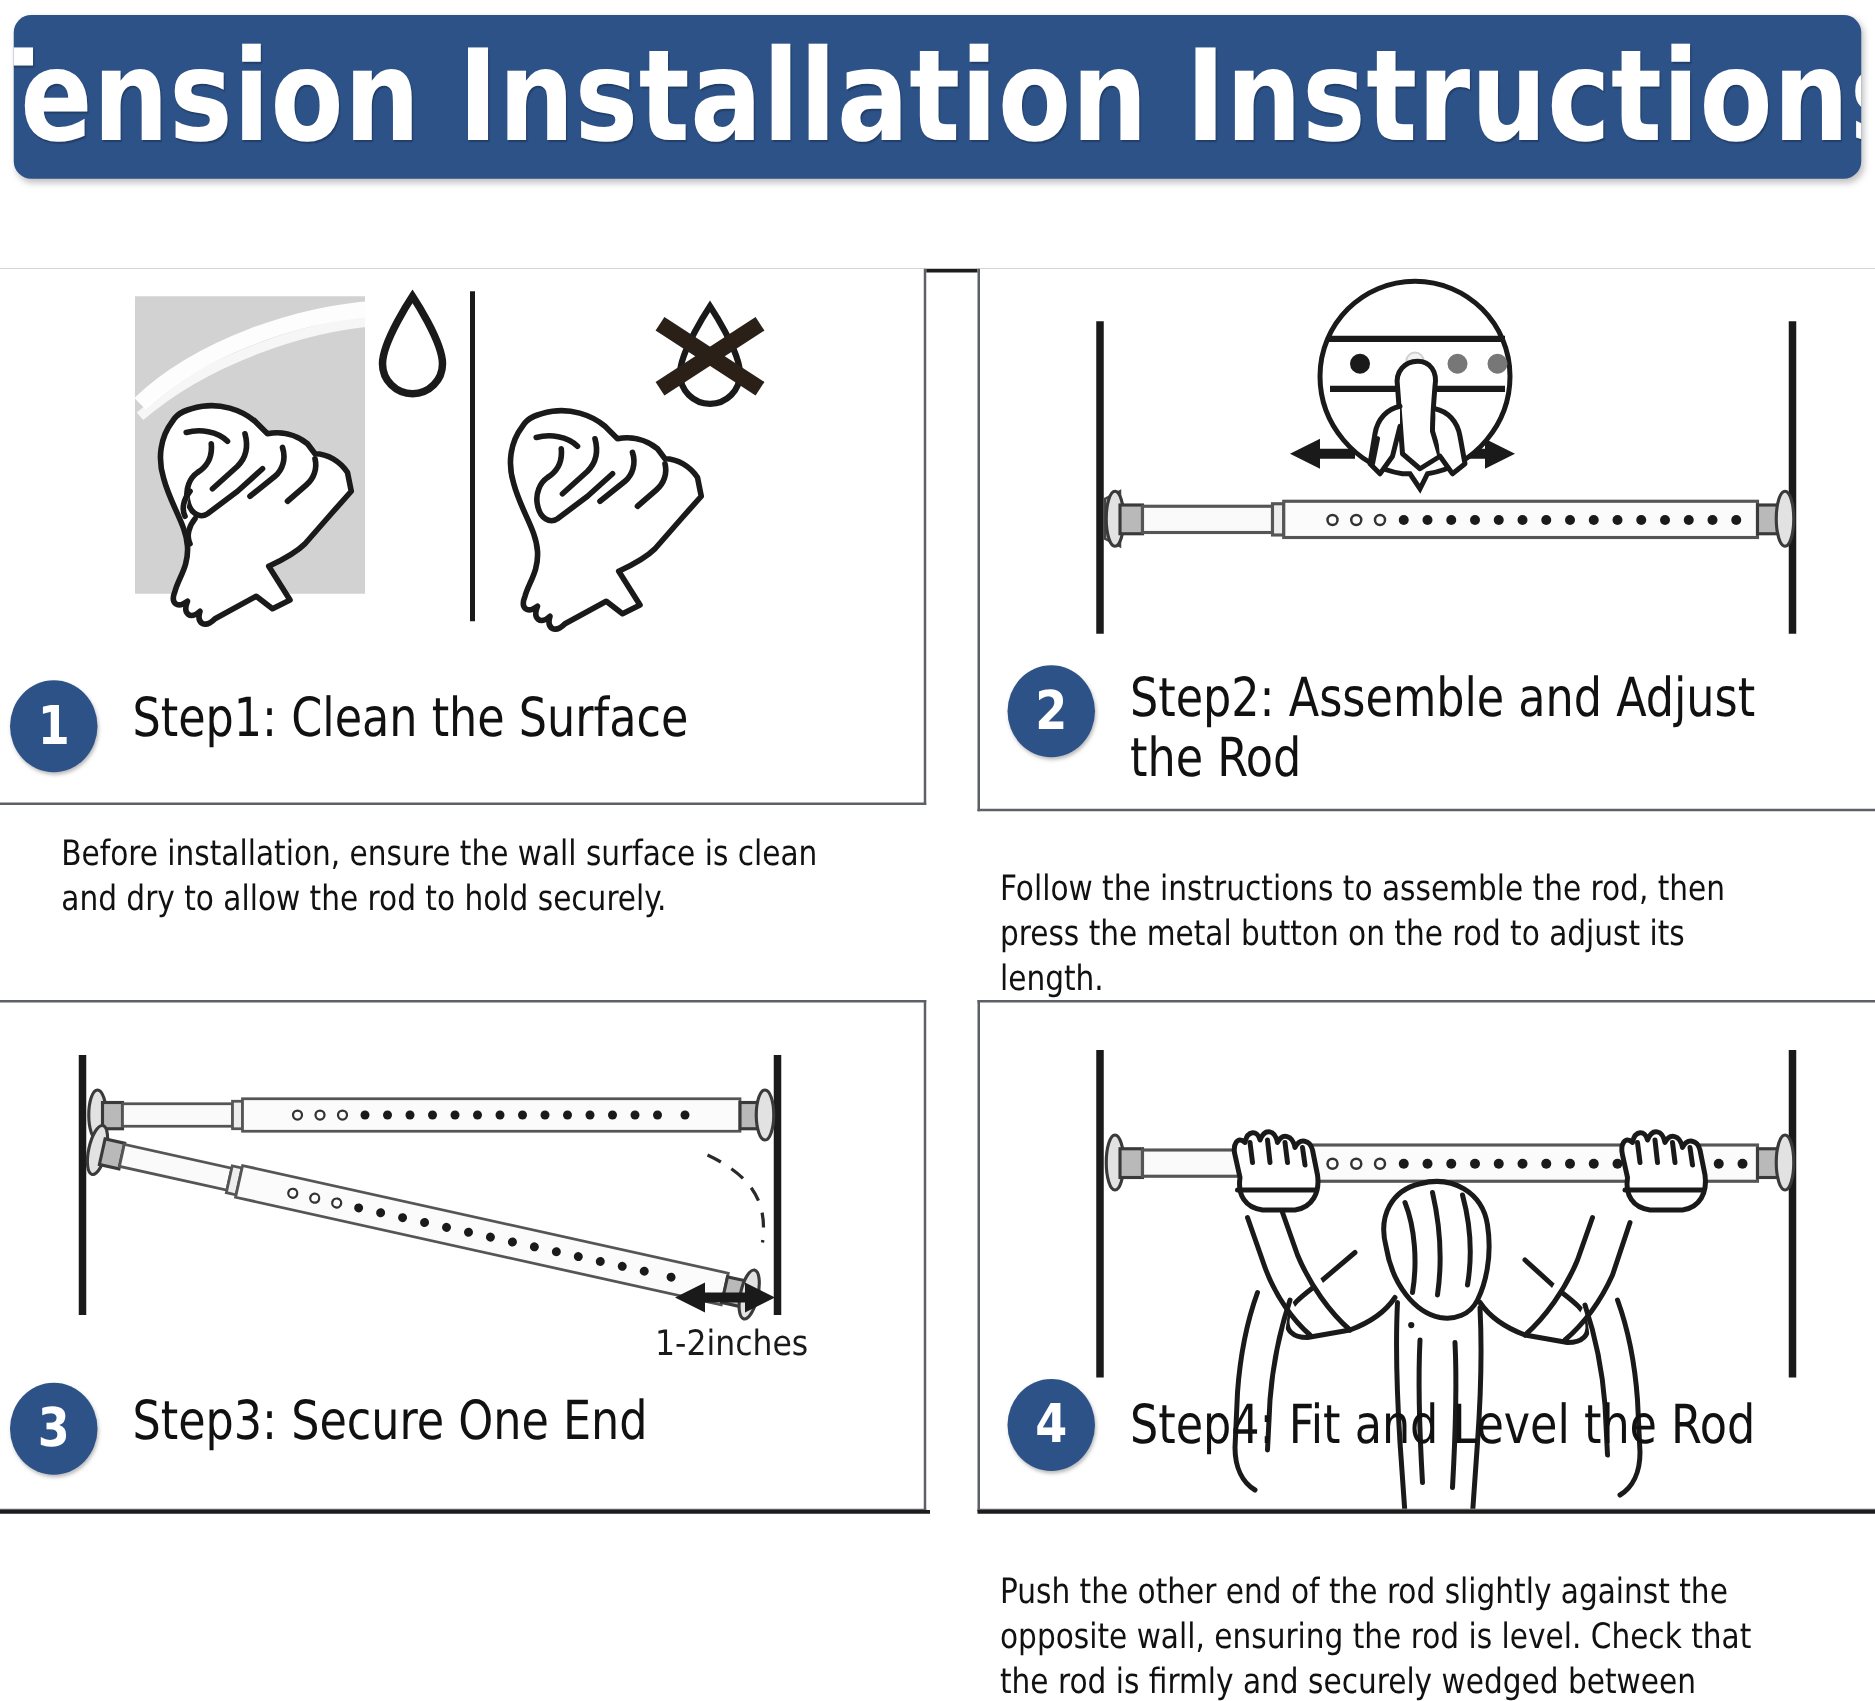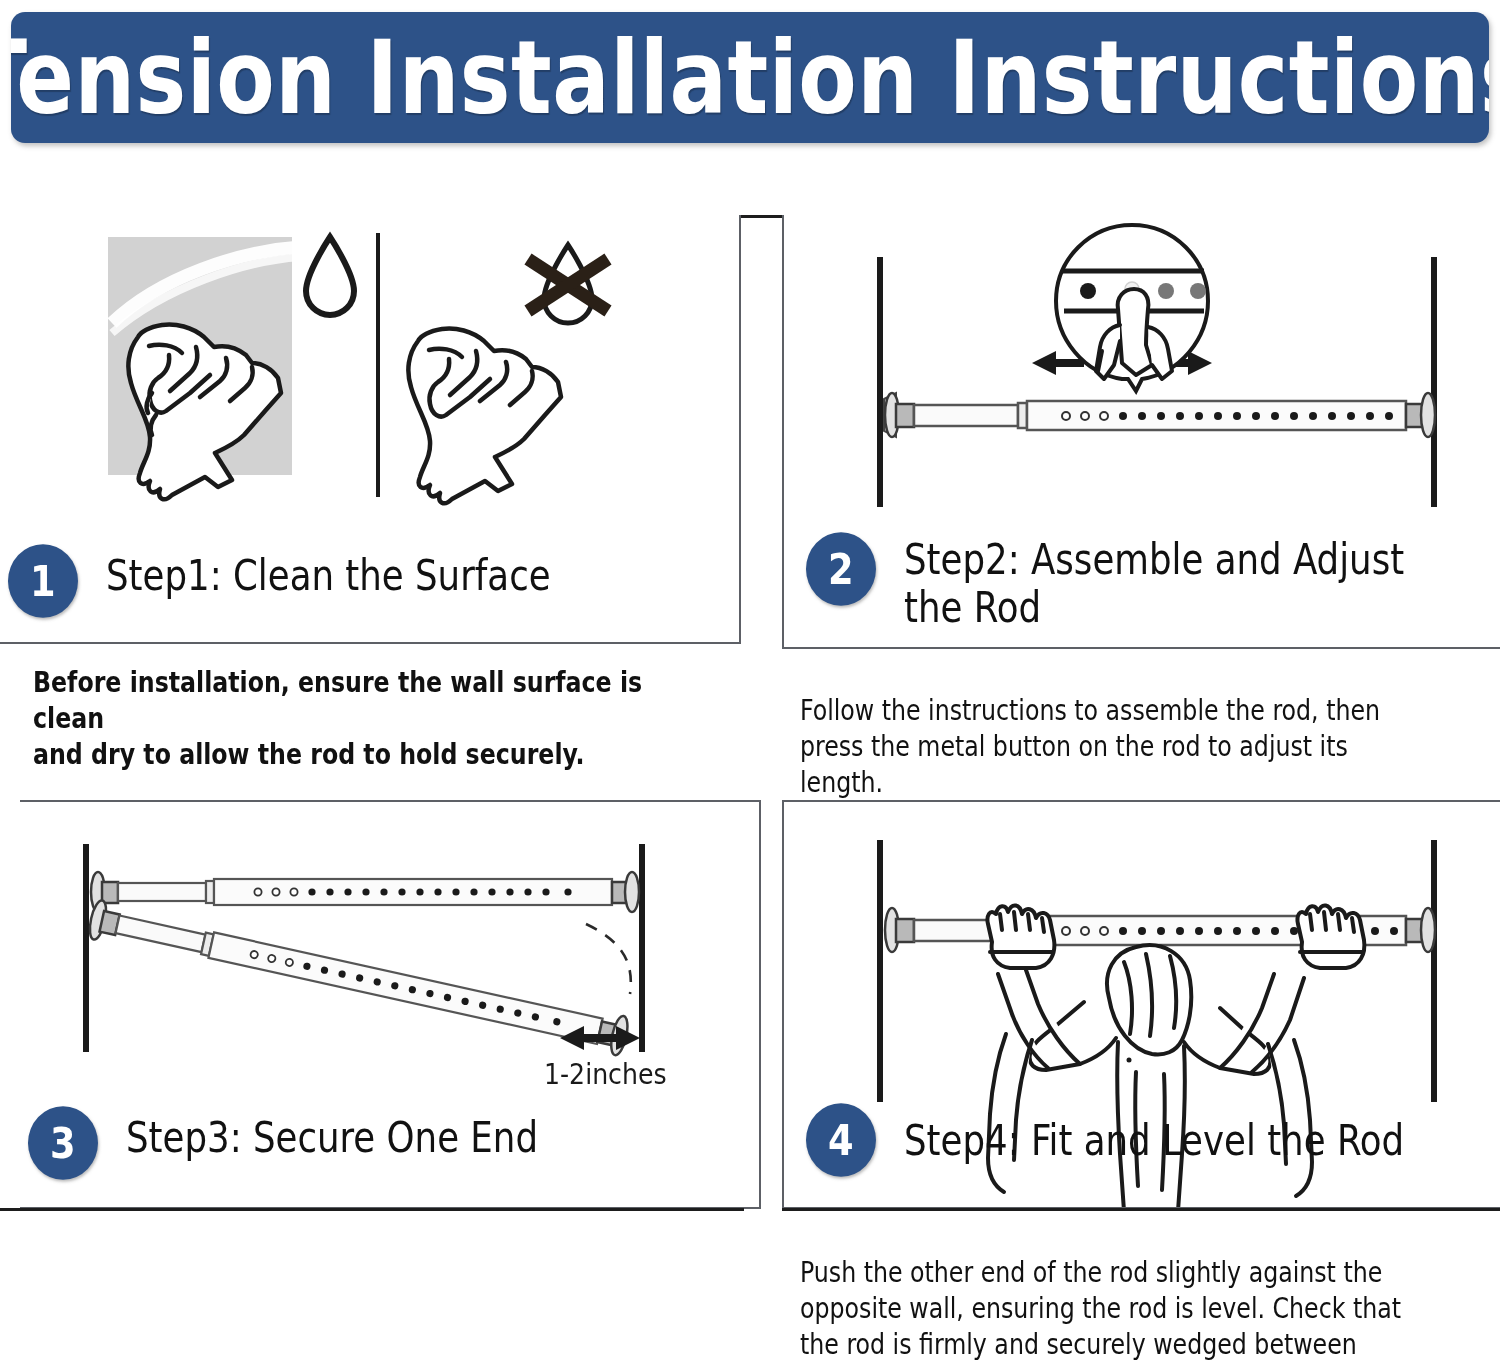--- a/index.html
+++ b/index.html
@@ -64,29 +64,29 @@
   .imgbox {
     position: absolute;
     border: 2px solid #5d6066;
     border-top: none;
     background: #fff;
     overflow: hidden;
   }
   
   #cell-1 { left: 0; top: 215px; width: 744px; height: 545px; }
   #imgbox-1 { left: 0; top: 0; width: 741px; height: 429px; border-left: none; }
-  #desc-1 { position: absolute; left: 33px; top: 450px; width: 705px; font-weight: bold; }
+  #desc-1 { position: absolute; left: 49px; top: 450px; width: 705px; }
 
   
   #cell-2 { left: 782px; top: 215px; width: 718px; height: 590px; }
   #imgbox-2 { left: 0; top: 0; width: 718px; height: 434px; border-right: none; }
   #desc-2 { position: absolute; left: 18px; top: 478px; width: 692px; }
 
   
-  #cell-3 { left: 0; top: 800px; width: 744px; height: 560px; margin-left: 20px; }
+  #cell-3 { left: 0; top: 800px; width: 744px; height: 560px; }
   #imgbox-3 { left: 0; top: 0; width: 741px; height: 409px; border-left: none; border-top: 2px solid #5d6066; }
   #desc-3 { position: absolute; left: 33px; top: 455px; width: 705px; }
 
   
   #cell-4 { left: 782px; top: 800px; width: 718px; height: 560px; }
   #imgbox-4 { left: 0; top: 0; width: 718px; height: 409px; border-right: none; border-top: 2px solid #5d6066; }
   #desc-4 { position: absolute; left: 18px; top: 455px; width: 700px; }
 
   
   .step-title-row {

